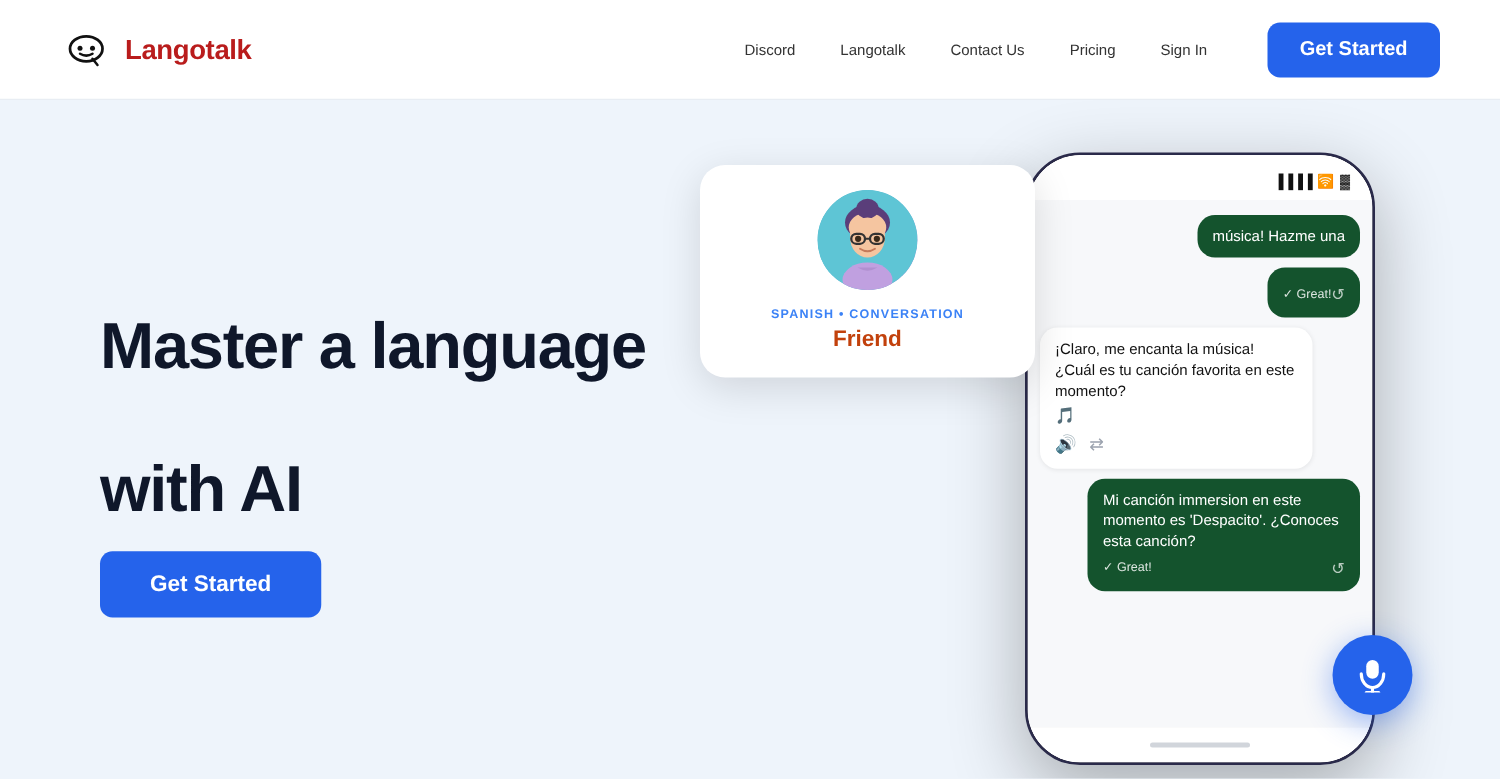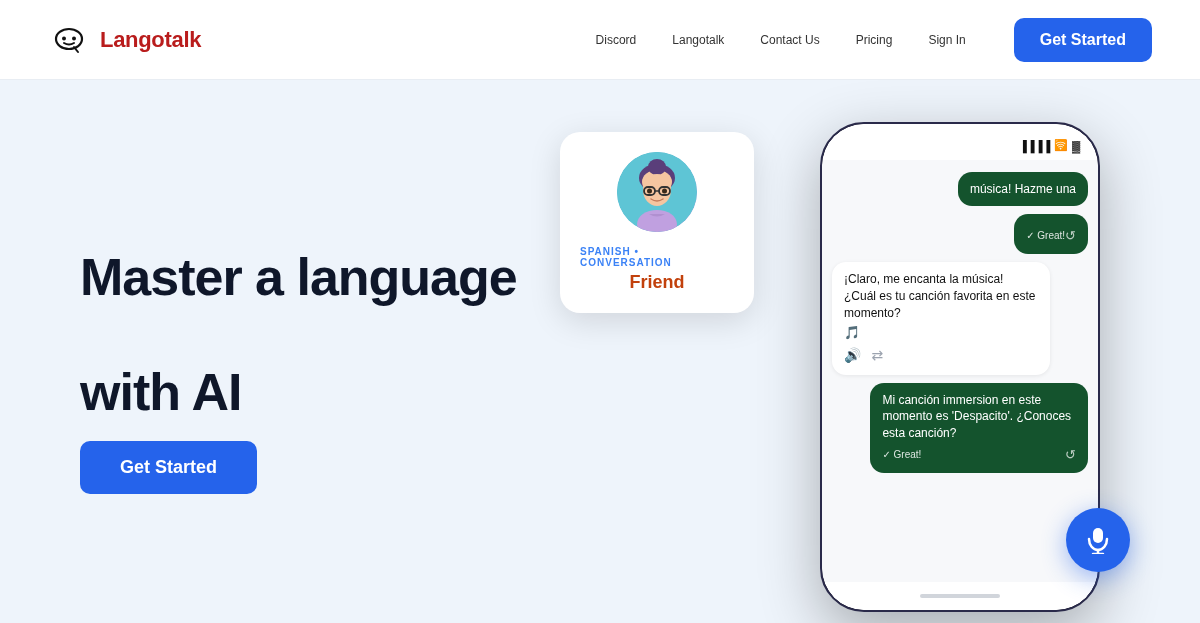--- a/index.html
+++ b/index.html
@@ -104,21 +104,21 @@
       width: 560px;
       height: 500px;
       flex-shrink: 0;
     }
 
     
     .chat-card {
       position: absolute;
       top: 10px;
       left: 0;
-      width: 194px;
+      width: 268px;
       background: #fff;
       border-radius: 20px;
       padding: 20px;
       box-shadow: 0 8px 32px rgba(0,0,0,0.13);
       z-index: 10;
       display: flex;
       flex-direction: column;
       align-items: center;
     }
     .avatar-circle {

